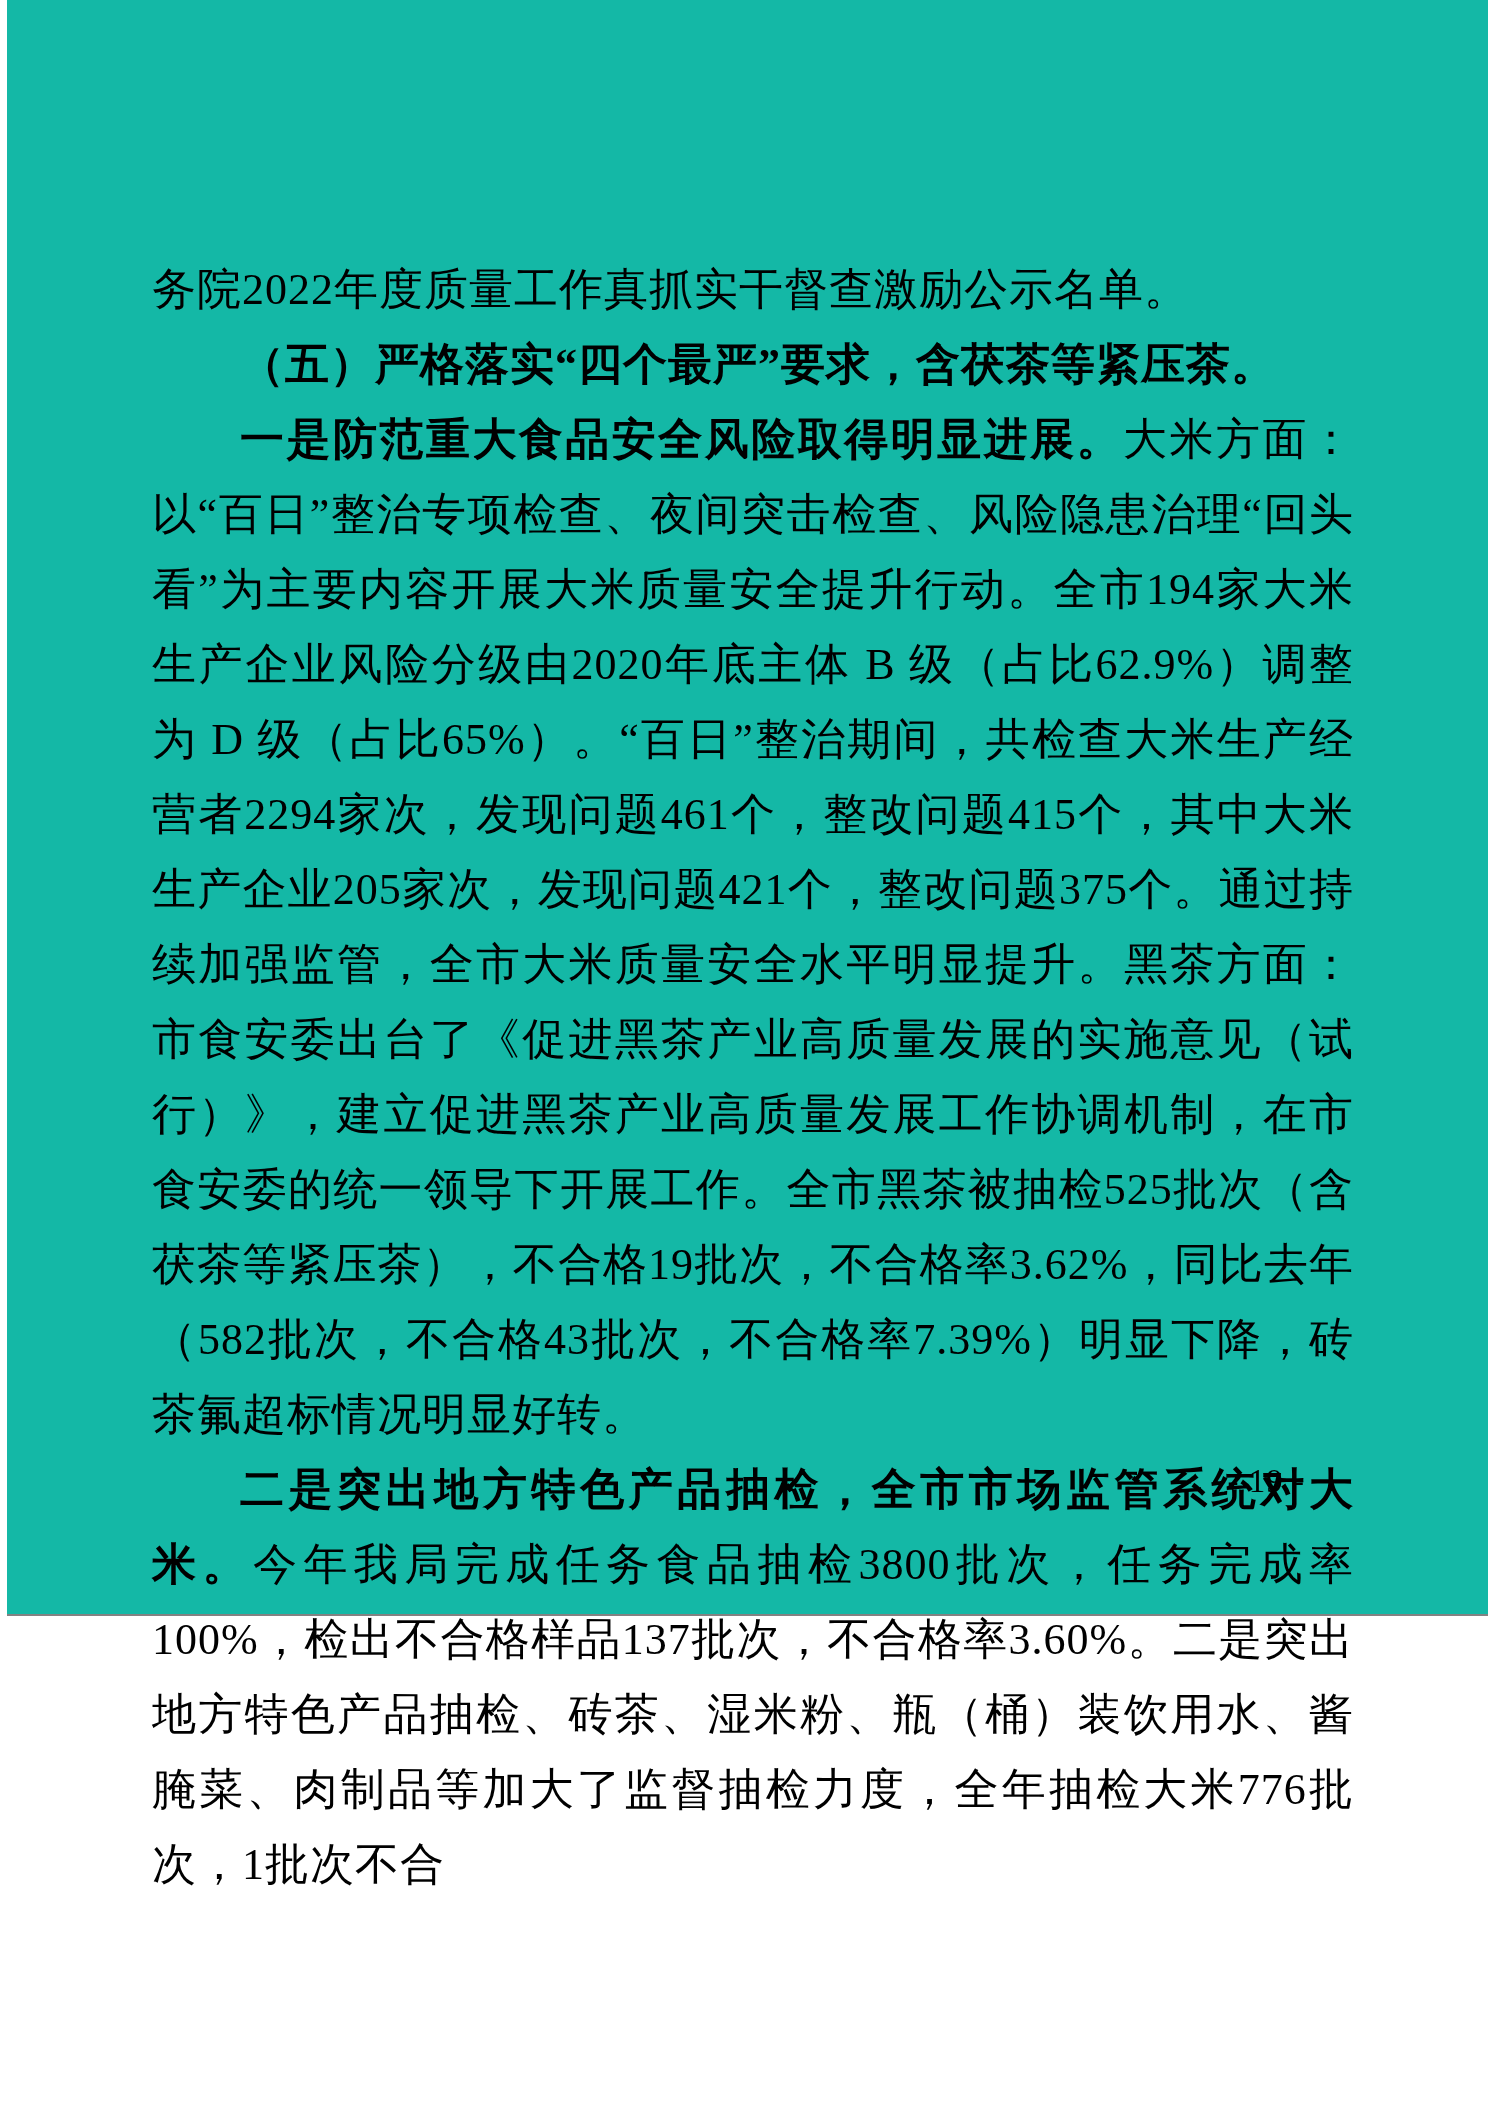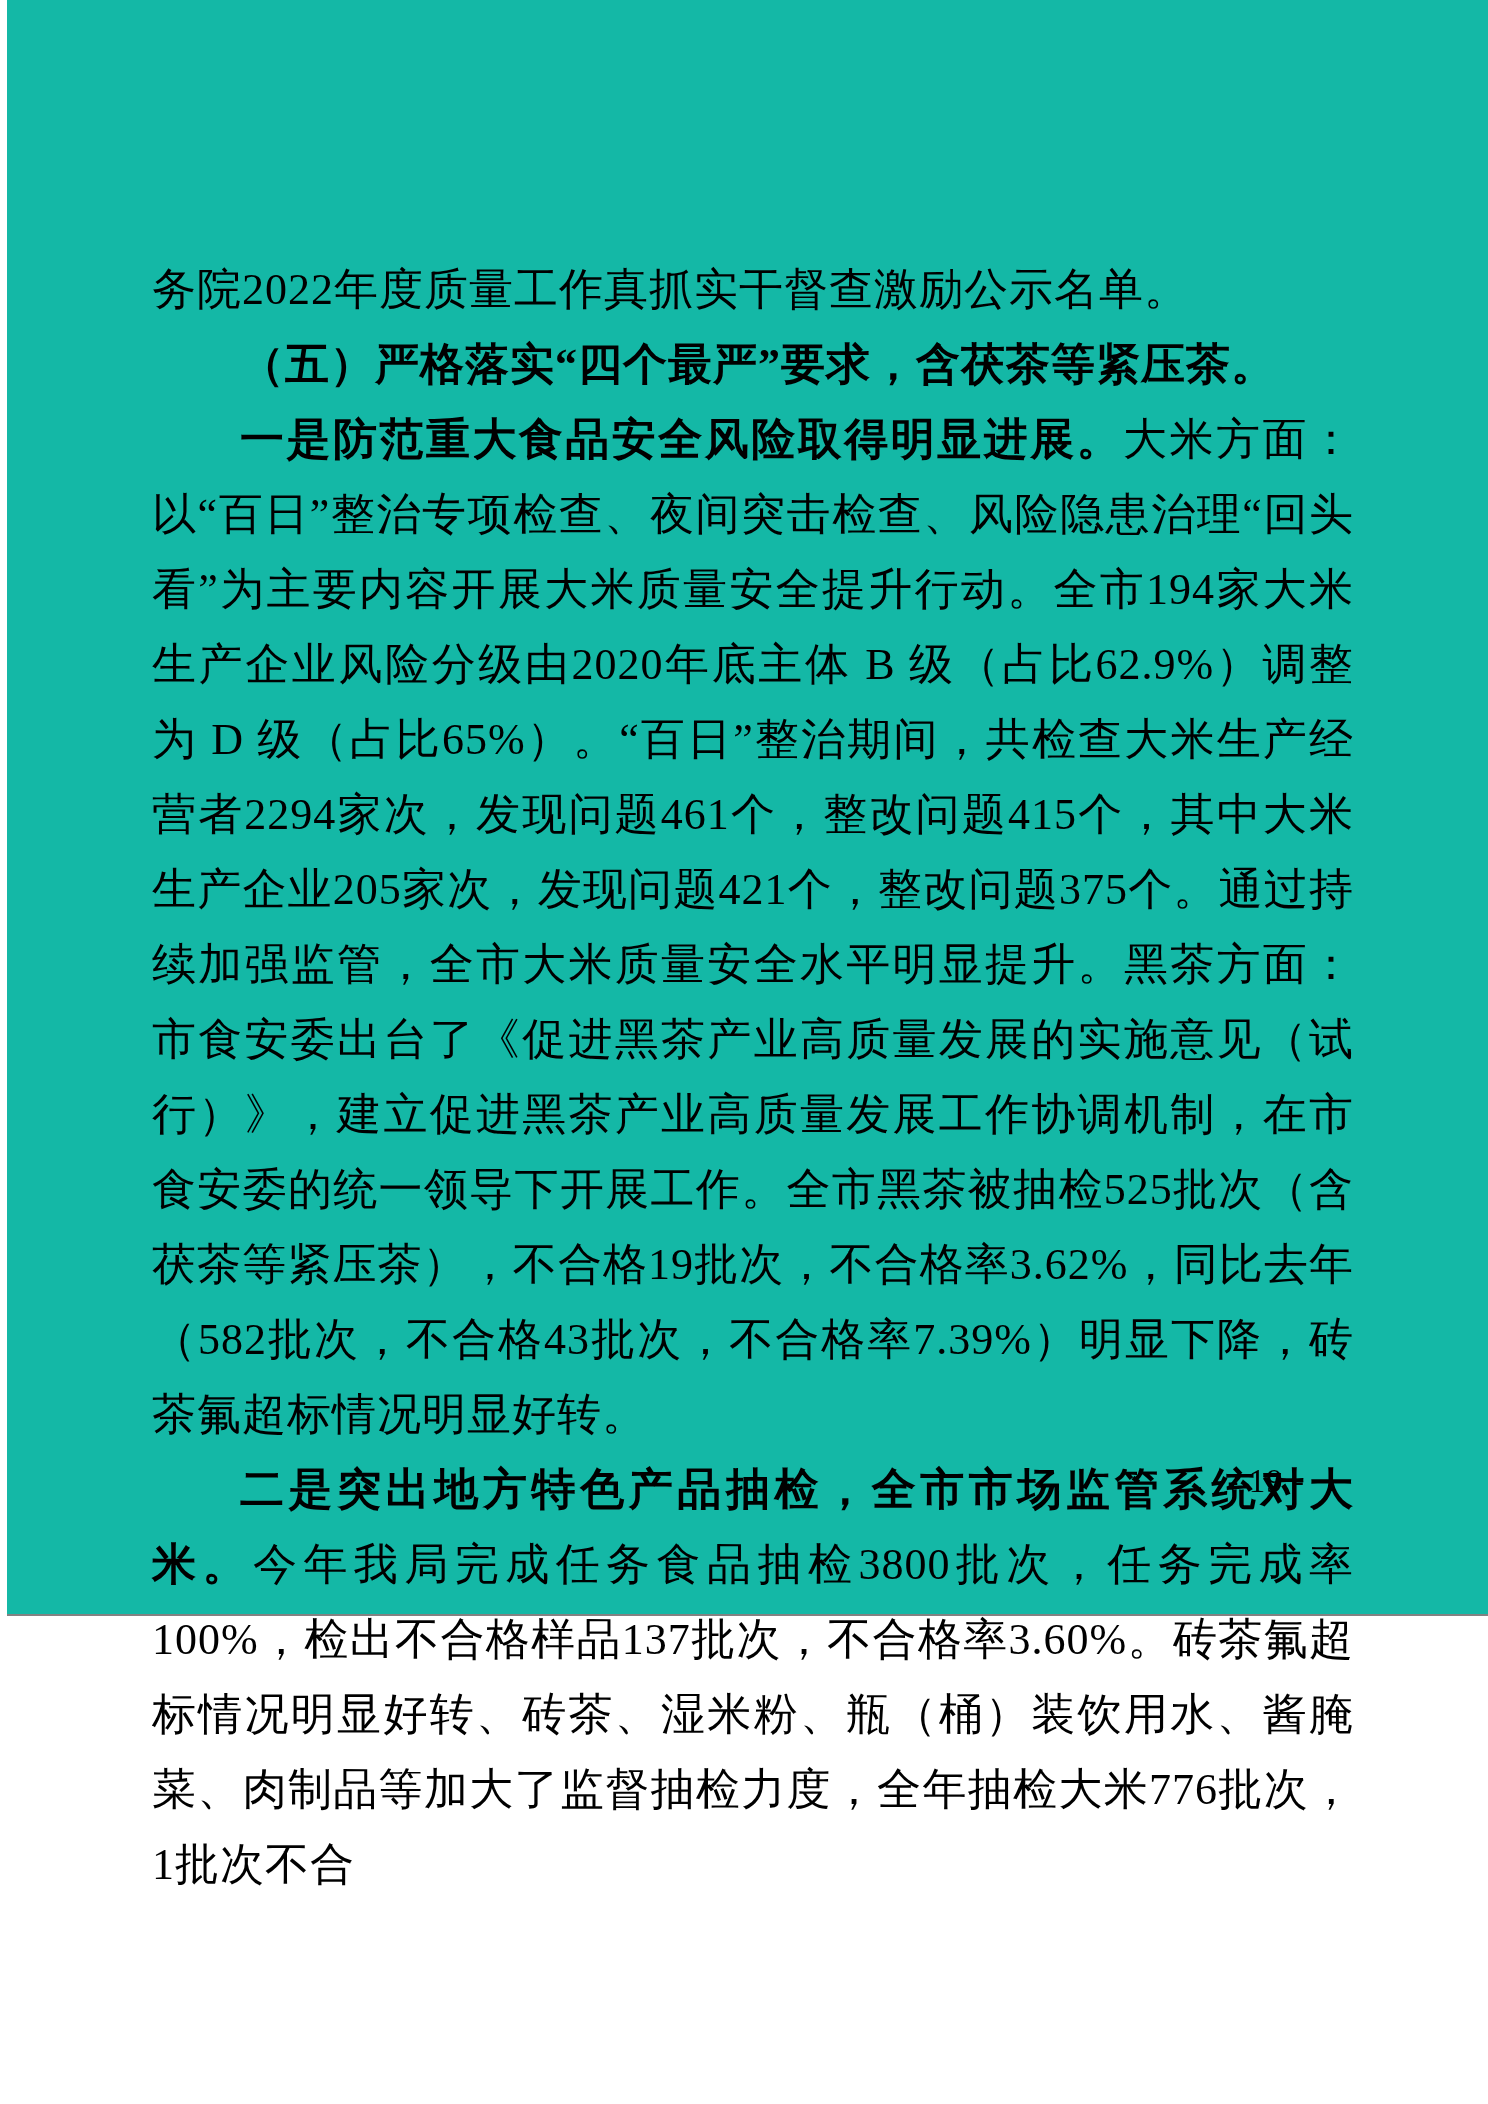--- a/index.html
+++ b/index.html
@@ -59,19 +59,19 @@
 <div class="page">
 
   <div class="doc-body">
 
     <p><span class="lead"></span><span>务院2022年度质量工作真抓实干督查激励公示名单。</span></p>
 
     <p class="indent"><span class="lead">（五）严格落实“四个最严”要求，含茯茶等紧压茶。</span><span></span></p>
 
     <p class="indent"><span class="lead">一是防范重大食品安全风险取得明显进展。</span><span>大米方面：以“百日”整治专项检查、夜间突击检查、风险隐患治理“回头看”为主要内容开展大米质量安全提升行动。全市194家大米生产企业风险分级由2020年底主体 B 级（占比62.9%）调整为 D 级（占比65%）。“百日”整治期间，共检查大米生产经营者2294家次，发现问题461个，整改问题415个，其中大米生产企业205家次，发现问题421个，整改问题375个。通过持续加强监管，全市大米质量安全水平明显提升。黑茶方面：市食安委出台了《促进黑茶产业高质量发展的实施意见（试行）》，建立促进黑茶产业高质量发展工作协调机制，在市食安委的统一领导下开展工作。全市黑茶被抽检525批次（含茯茶等紧压茶），不合格19批次，不合格率3.62%，同比去年（582批次，不合格43批次，不合格率7.39%）明显下降，砖茶氟超标情况明显好转。</span></p>
 
-    <p class="indent"><span class="lead">二是突出地方特色产品抽检，全市市场监管系统对大米。</span><span>今年我局完成任务食品抽检3800批次，任务完成率100%，检出不合格样品137批次，不合格率3.60%。砖茶氟超标情况明显好转、砖茶、湿米粉、瓶（桶）装饮用水、酱腌菜、肉制品等加大了监督抽检力度，全年抽检大米776批次，1批次不合</span></p>
+    <p class="indent"><span class="lead">二是突出地方特色产品抽检，全市市场监管系统对大米。</span><span>今年我局完成任务食品抽检3800批次，任务完成率100%，检出不合格样品137批次，不合格率3.60%。二是突出地方特色产品抽检、砖茶、湿米粉、瓶（桶）装饮用水、酱腌菜、肉制品等加大了监督抽检力度，全年抽检大米776批次，1批次不合</span></p>
 
   </div>
 
   <div class="page-number">- 19 -</div>
 
 </div>
 
 </body></html>

